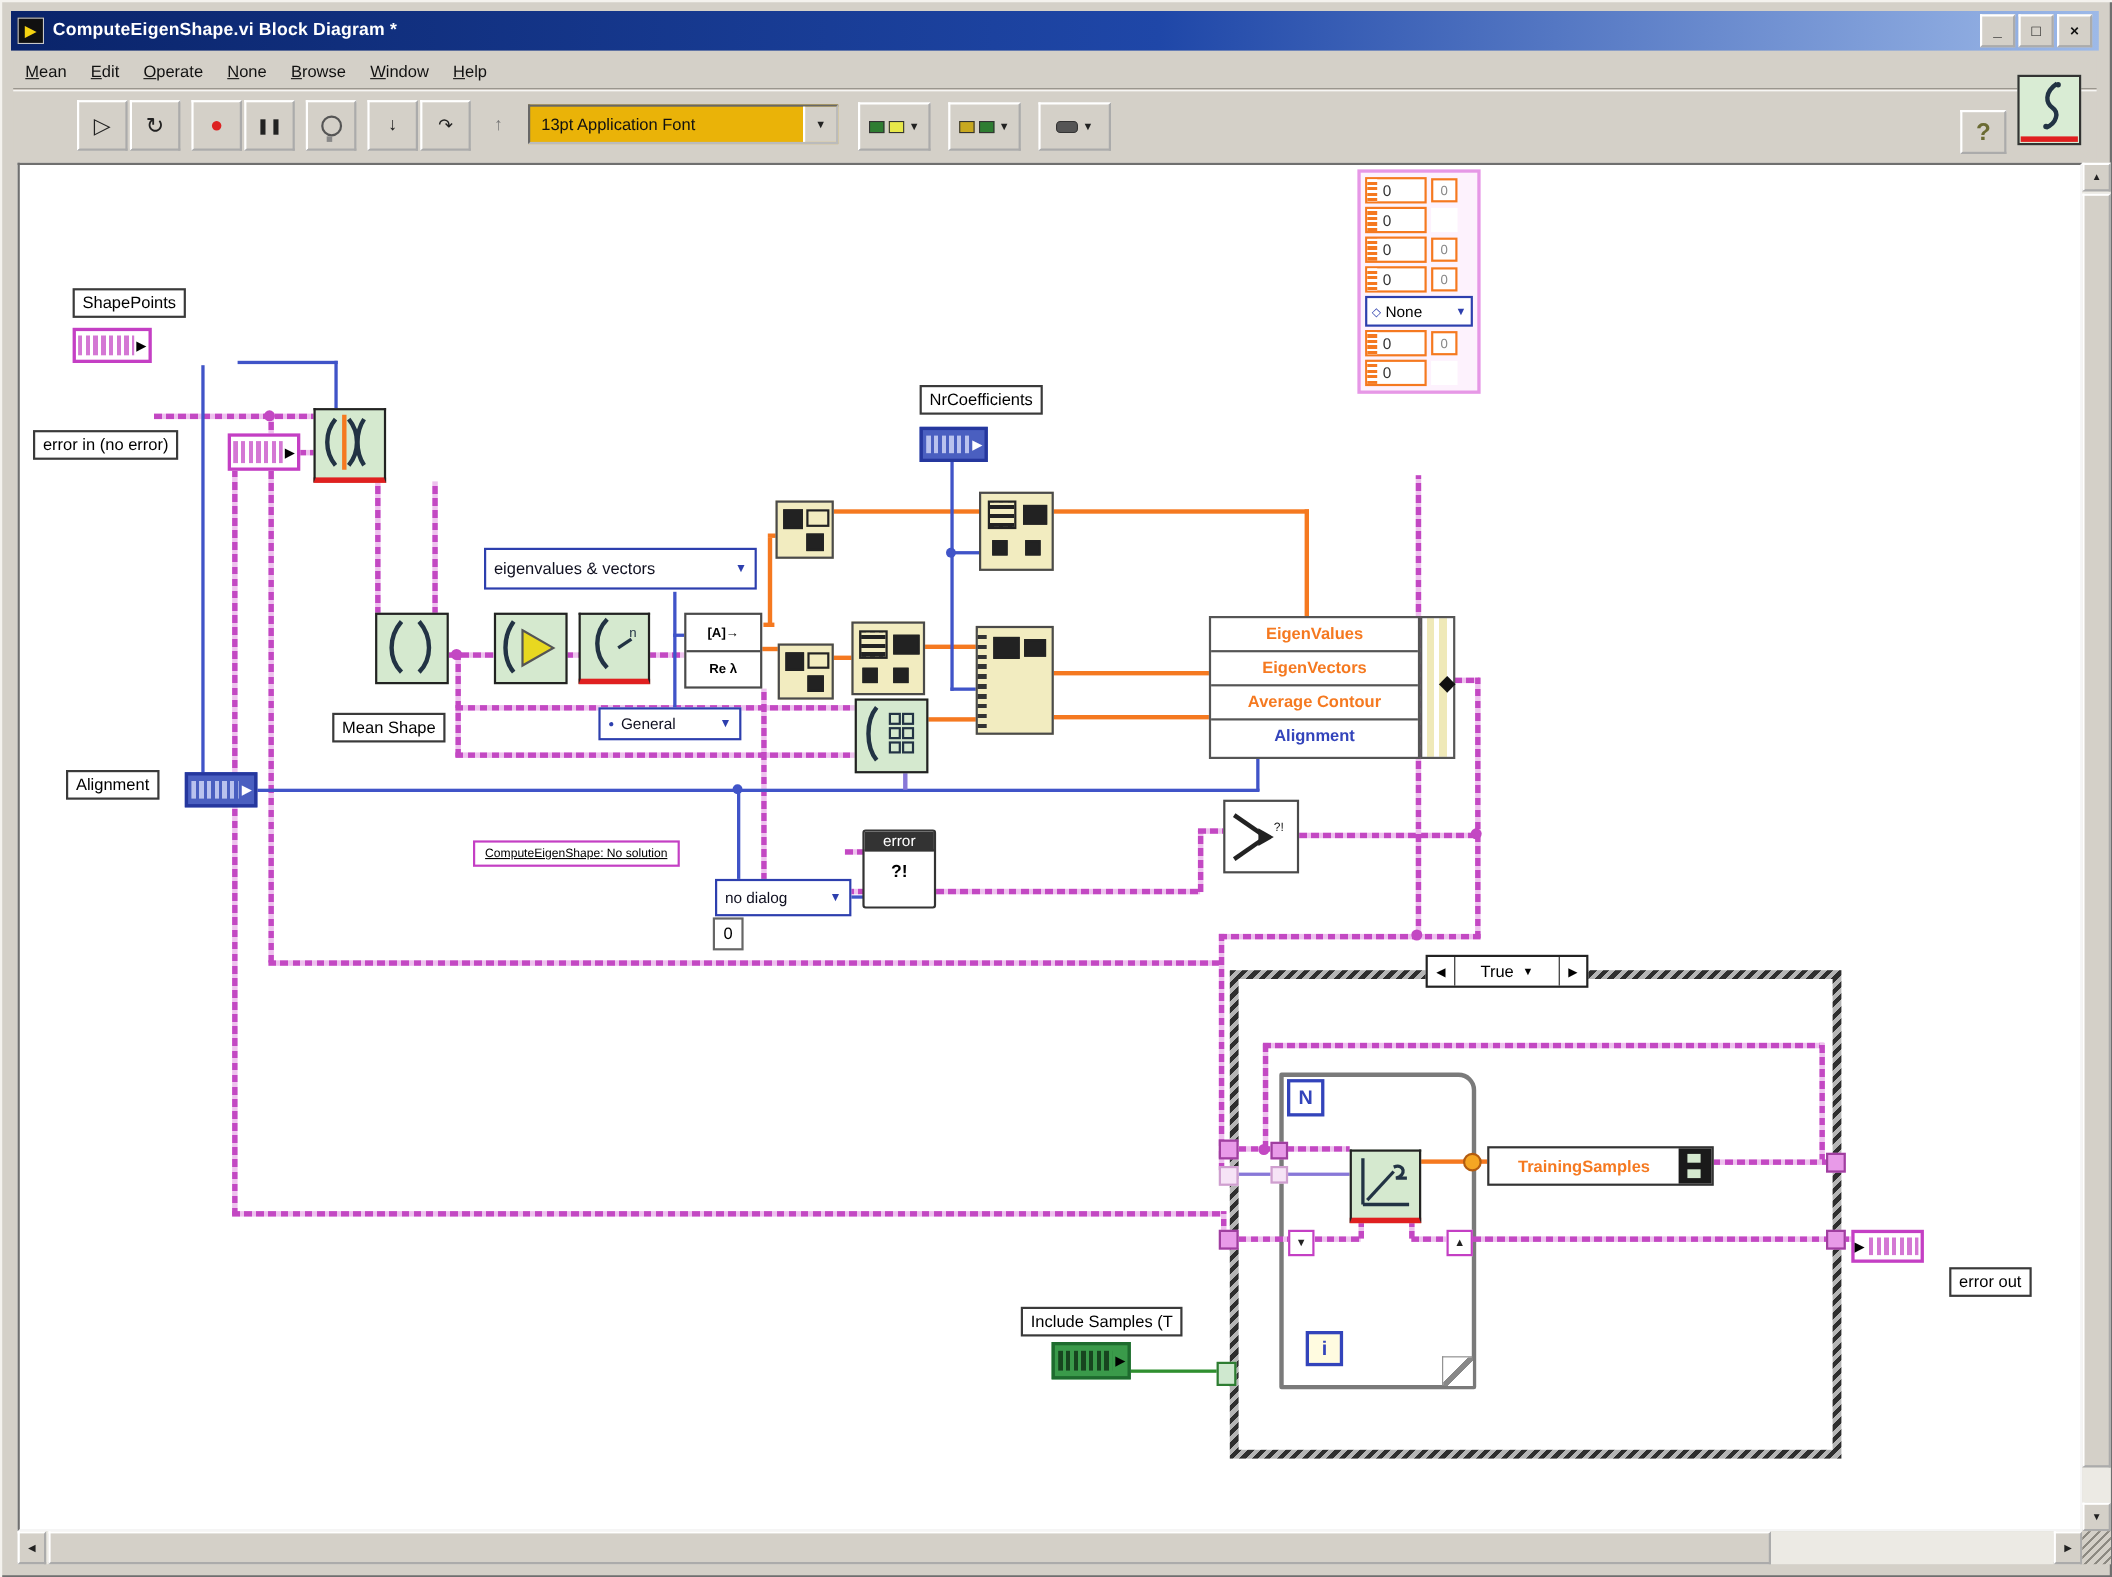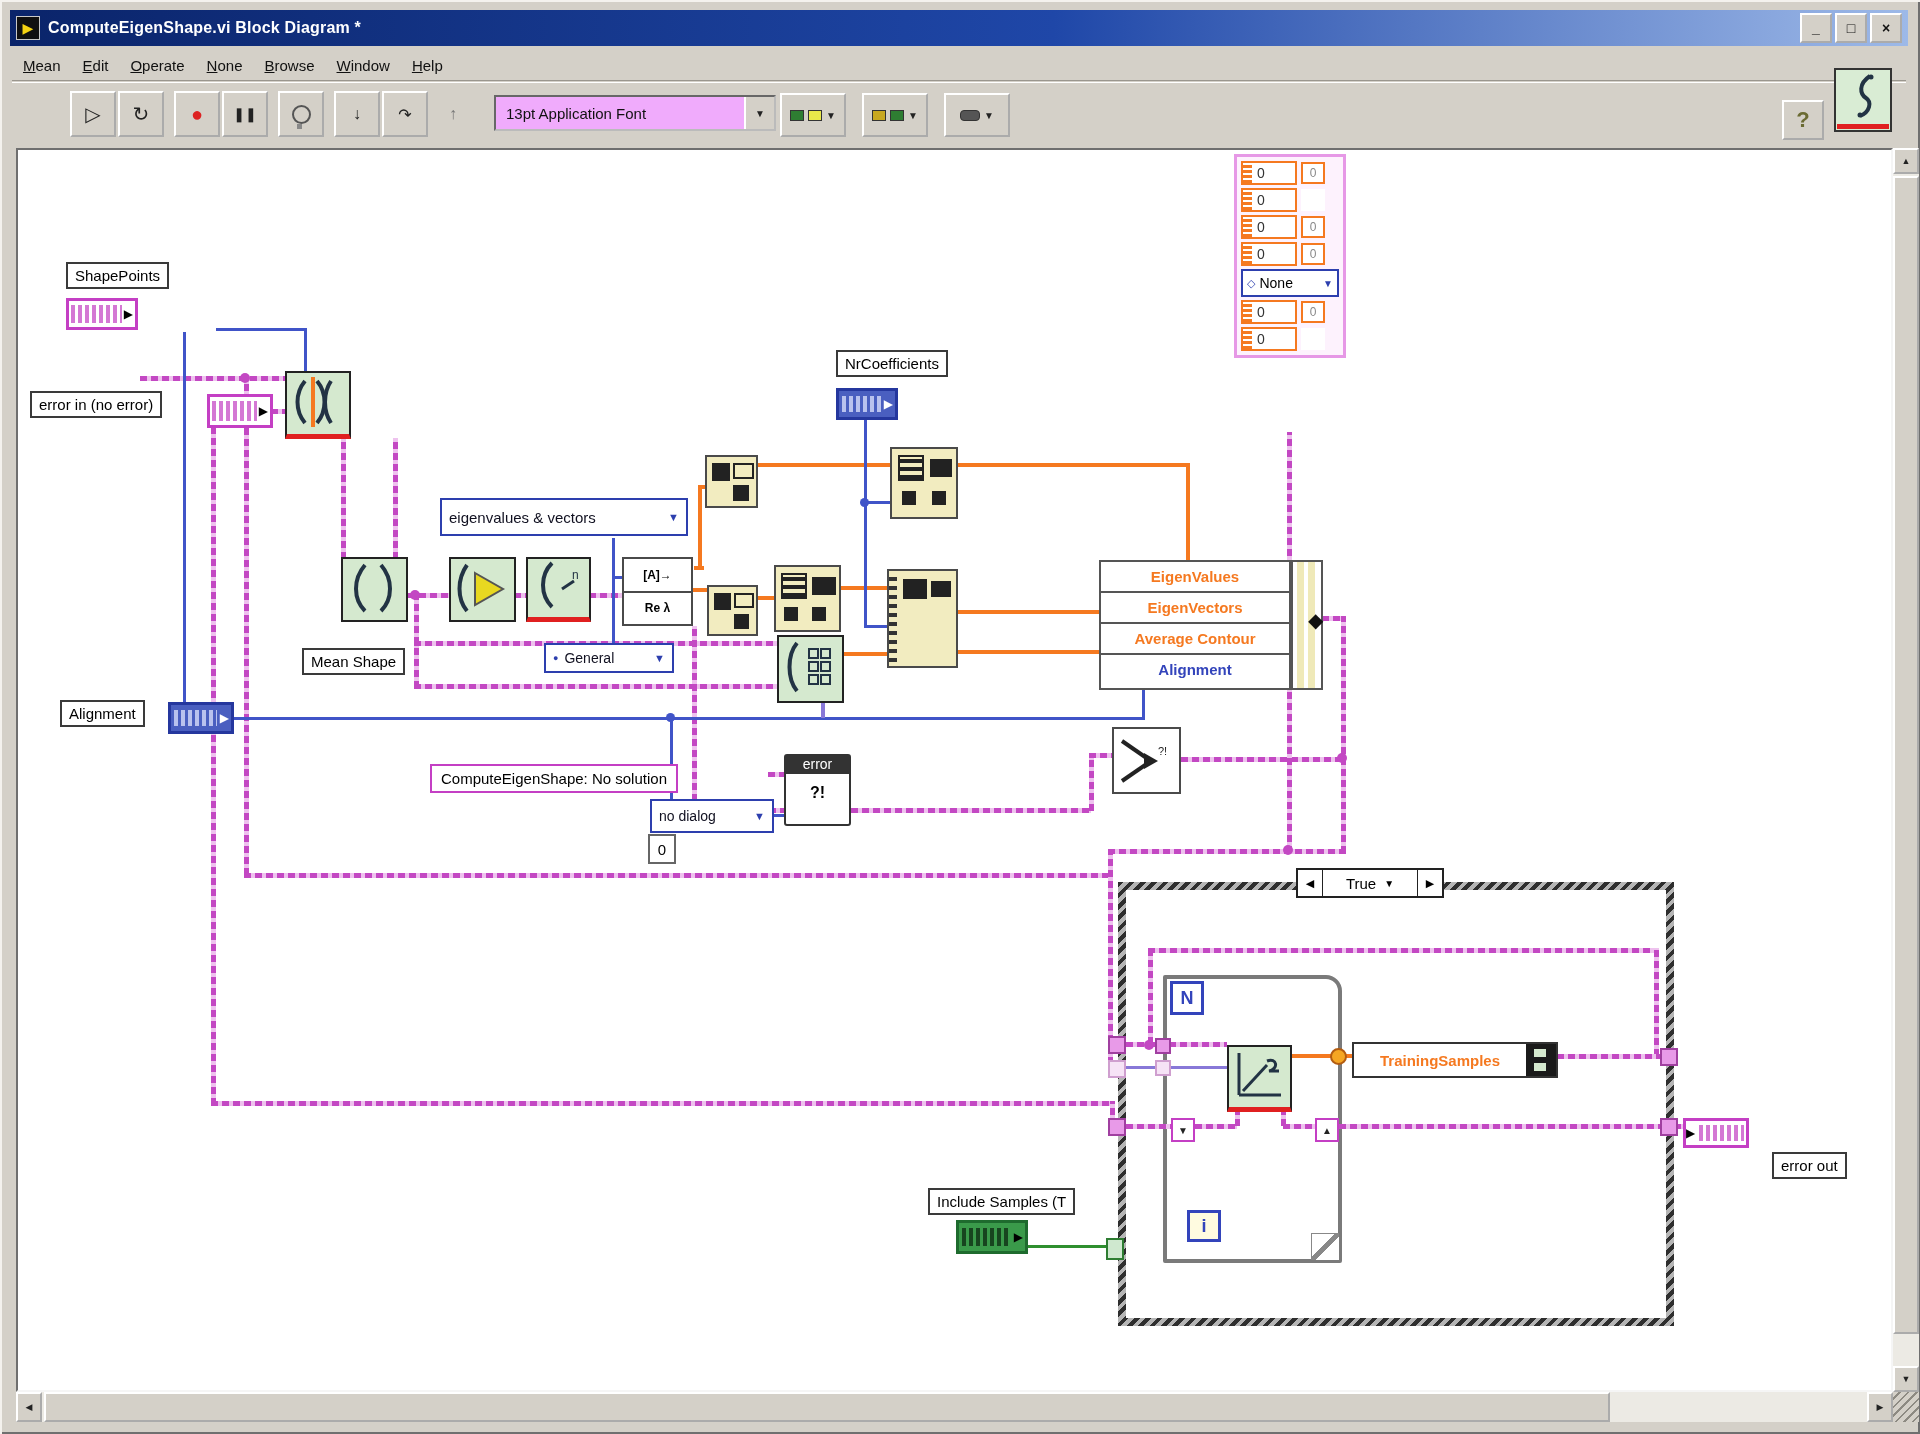--- a/index.html
+++ b/index.html
@@ -17,21 +17,21 @@
   .wbtn{width:28px;height:26px;background:#d4d0c8;border:2px outset #fff;
     font-size:14px;font-weight:bold;color:#111;display:flex;align-items:center;justify-content:center;margin-left:3px;}
   #menubar{left:12px;top:50px;width:1894px;height:30px;display:flex;align-items:center;
     background:#d4d0c8;border-bottom:1px solid #9a968e;}
   .menu-item{display:inline-block;padding:4px 11px;font-size:15px;color:#111;}
   .menu-item::first-letter{text-decoration:underline;}
   #toolbar{left:12px;top:82px;width:1894px;height:62px;background:#d4d0c8;
     border-top:1px solid #fff;}
   .tbtn{position:absolute;top:8px;width:46px;height:46px;background:#d4d0c8;border:2px outset #fff;
     display:flex;align-items:center;justify-content:center;font-size:20px;color:#222;box-sizing:border-box;}
-  .combo{position:absolute;left:482px;top:12px;width:282px;height:36px;background:#f0abfc;
+  .combo{position:absolute;left:468px;top:12px;width:282px;height:36px;background:#eab308;
     border:2px inset #bbb;display:flex;align-items:center;box-sizing:border-box;}
   .combo .ctext{flex:1;padding-left:10px;font-size:15px;color:#111;}
   .combo .carr{width:28px;height:100%;background:#d4d0c8;border-left:2px outset #fff;
     display:flex;align-items:center;justify-content:center;font-size:10px;color:#222;}
   .ddbtn{position:absolute;top:10px;width:66px;height:44px;background:#d4d0c8;border:2px outset #fff;
     display:flex;align-items:center;justify-content:center;gap:4px;box-sizing:border-box;}
   .sq{width:12px;height:9px;border:1px solid #333;}
   .ddarr{font-size:10px;color:#222;}
   #helpbtn{left:1782px;top:100px;width:42px;height:40px;background:#d4d0c8;border:2px outset #fff;
     display:flex;align-items:center;justify-content:center;font-size:22px;font-weight:bold;color:#6b6b33;box-sizing:border-box;}
@@ -43,21 +43,21 @@
   .sbtn{background:#d4d0c8;border:2px outset #fff;display:flex;align-items:center;justify-content:center;
     font-size:9px;color:#222;box-sizing:border-box;}
   #vscroll{left:1893px;top:148px;width:26px;height:1244px;background:#eceae4;}
   #hscroll{left:16px;top:1392px;width:1877px;height:30px;background:#eceae4;}
   .thumb{background:#d4d0c8;border:2px outset #fff;box-sizing:border-box;}
   #corner{left:1893px;top:1392px;width:26px;height:30px;background:#d4d0c8;
     background-image:repeating-linear-gradient(135deg,#d4d0c8 0 4px,#8d8a82 4px 6px);}
   
   .lbl{background:#fff;border:2px solid #3a3a3a;padding:3px 7px;font-size:15px;color:#000;white-space:nowrap;z-index:50;}
   .note{background:#fff;border:1px solid #555;padding:4px 8px;font-size:14px;color:#000;line-height:1.35;z-index:50;}
-  .strconst{background:#fff;border:2px solid #c43fc4;padding:4px 9px;font-size:15px;color:#000;white-space:nowrap;z-index:50;}
+  .strconst{background:#fff;border:2px solid #c43fc4;padding:4px 9px;font-size:11px;color:#000;white-space:nowrap;z-index:50;text-decoration:underline;}
   .ring{background:#fff;border:2px solid #2d3fae;display:flex;align-items:center;gap:6px;
     padding:0 7px;font-size:15px;color:#101020;box-sizing:border-box;z-index:50;}
   .ring .rarr{margin-left:auto;color:#2d3fae;font-size:11px;}
   .ring .rpre{color:#2d3fae;font-size:12px;}
   .term{box-sizing:border-box;z-index:45;display:flex;align-items:center;}
   .term-pink{border:3px solid #c43fc4;background:#fff;}
   .term-pink .fill{flex:1;height:70%;margin:0 2px;background:repeating-linear-gradient(90deg,#d478d4 0 4px,#fff 4px 7px);}
   .term-blue{border:3px solid #25379e;background:#4a5fc0;}
   .term-blue .fill{flex:1;height:64%;margin:0 3px;background:repeating-linear-gradient(90deg,#b9c2ee 0 4px,#4a5fc0 4px 7px);}
   .term-green{border:3px solid #1e6b2e;background:#3a9a4a;}

